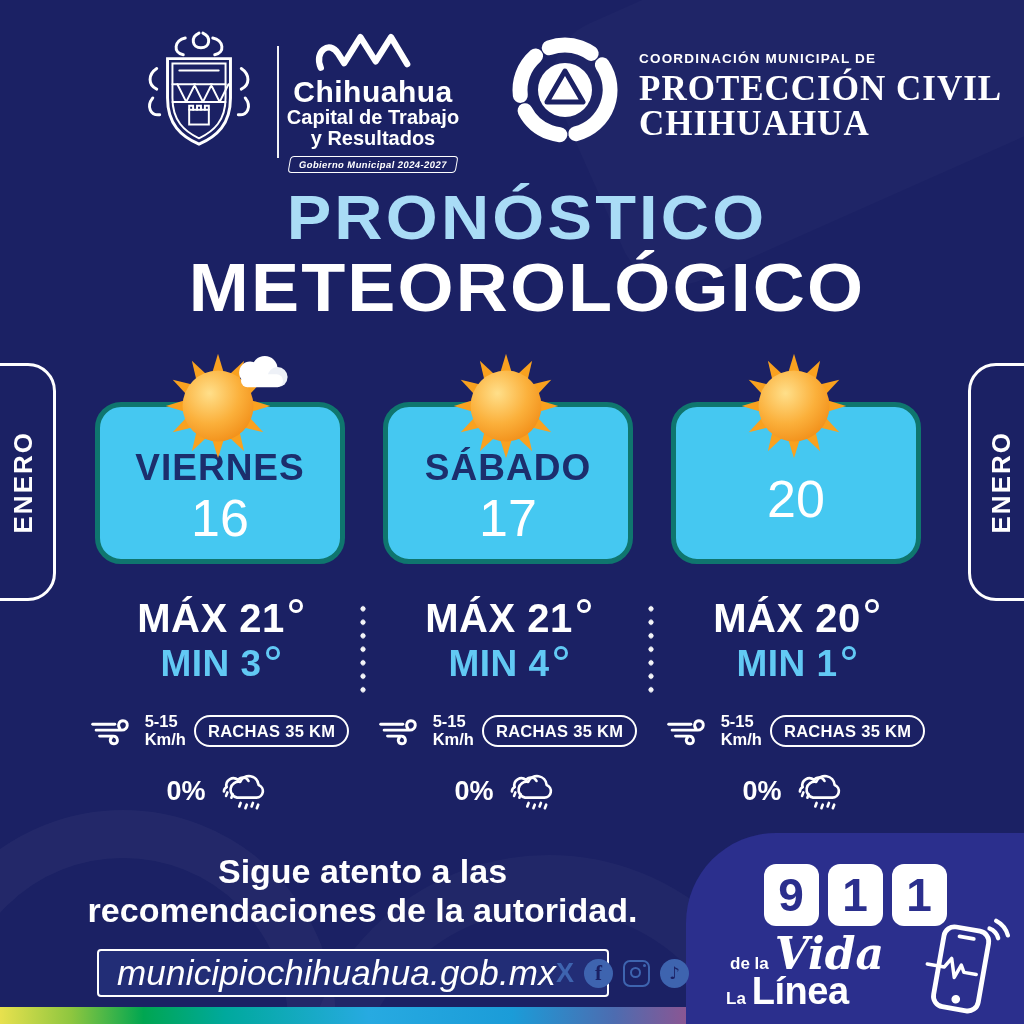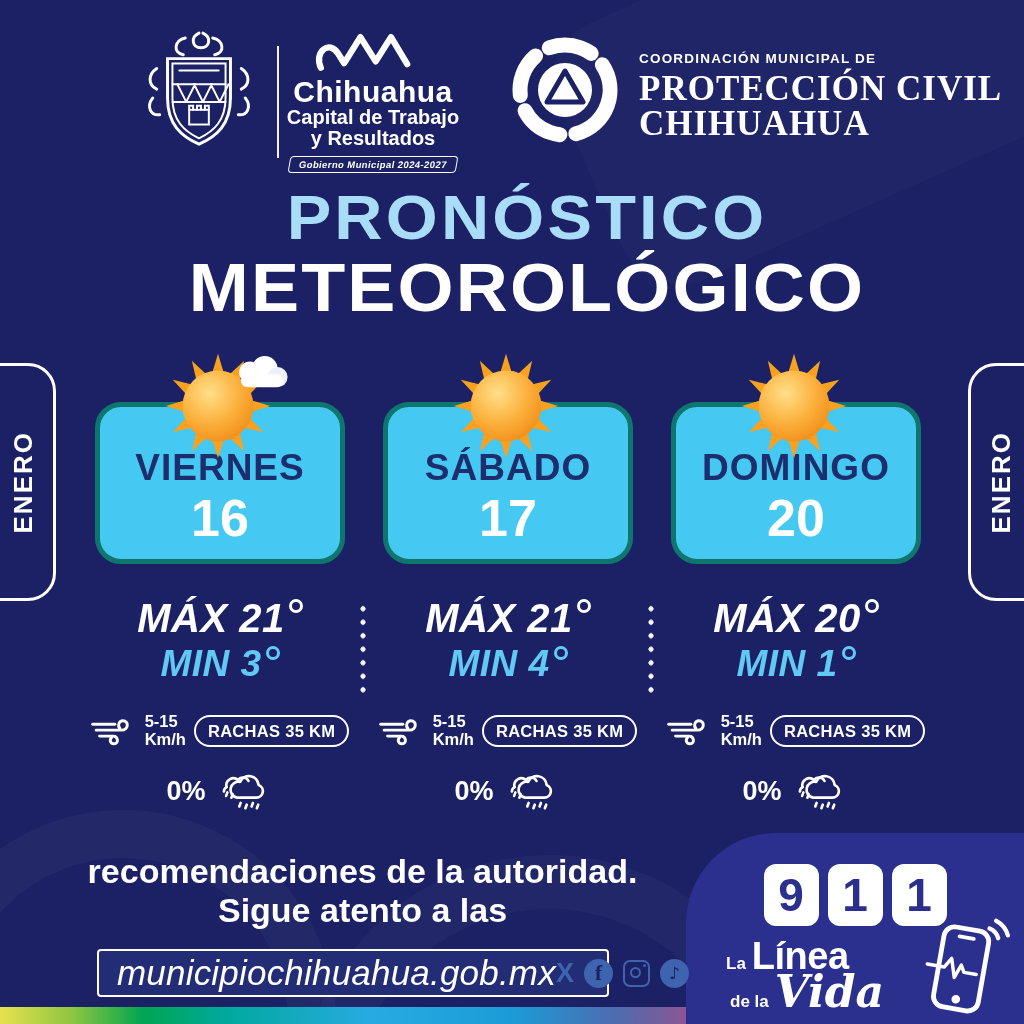--- a/index.html
+++ b/index.html
@@ -40,22 +40,22 @@
   .month-tab.right .month-text{margin-right:18px;}
 
   
   .day-col{position:absolute;top:350px;width:280px;display:flex;flex-direction:column;align-items:center;}
   .day-col.c0{left:80px;} .day-col.c1{left:368px;} .day-col.c2{left:656px;}
   .sun-wrap{position:relative;width:116px;height:112px;margin-bottom:-60px;z-index:3;}
   .sun-wrap svg.sun{width:112px;height:112px;}
   .sun-cloud{position:absolute;right:-16px;top:2px;width:64px;height:42px;}
   .day-card{box-sizing:border-box;width:250px;height:162px;background:#45c8f1;border:5px solid #0f766e;border-radius:26px;z-index:2;display:flex;flex-direction:column;align-items:center;justify-content:center;padding-top:26px;}
   .day-name{font-size:37px;font-weight:800;letter-spacing:1px;color:#1c2e6d;line-height:1;}
-  .day-date{font-size:52px;font-weight:700;color:#fff;line-height:1;margin-top:6px;}
-  .temps{margin-top:34px;text-align:center;line-height:1;font-style:italic;}
+  .day-date{font-size:52px;font-weight:400;color:#fff;line-height:1;margin-top:6px;}
+  .temps{margin-top:34px;text-align:center;line-height:1;}
   .temp-max{font-size:40px;font-weight:800;color:#fff;letter-spacing:.5px;}
   .temp-min{font-size:37px;font-weight:800;color:#62c9f4;margin-top:7px;letter-spacing:.5px;}
   .deg{display:inline-block;width:8px;height:8px;border:3.5px solid currentColor;border-radius:50%;margin:1px 0 0 4px;vertical-align:top;}
   .wind{margin-top:26px;display:flex;align-items:center;gap:8px;height:46px;}
   .wind svg{width:46px;height:34px;flex:0 0 auto;}
   .wind-speed{font-size:16.5px;font-weight:700;line-height:1.08;text-align:left;}
   .gust-pill{border:2.5px solid #fff;border-radius:18px;padding:5px 12px 4px;font-size:16.5px;font-weight:800;letter-spacing:.3px;white-space:nowrap;}
   .rain{margin-top:16px;display:flex;align-items:center;gap:10px;}
   .rain-pct{font-size:27px;font-weight:800;}
   .rain svg{width:58px;height:48px;margin-top:-6px;}
@@ -298,21 +298,20 @@
             <polygon points="32,108.5 47.7,93.8 36.9,87.6"></polygon>
           <polygon points="11.5,88 32.4,83.1 26.2,72.3"></polygon>
             <polygon points="4,60 24.5,66.25 24.5,53.75"></polygon>
           <polygon points="11.5,32 26.2,47.7 32.4,36.9"></polygon>
             <polygon points="32,11.5 36.9,32.4 47.7,26.2"></polygon>
         </g>
         <circle cx="60" cy="60" r="38" fill="url(#sunG)"></circle>
       </svg>
     </div>
     <div class="day-card">
-      <div class="day-name">DOMINGO</div>
       <div class="day-date">20</div>
     </div>
     <div class="temps">
       <div class="temp-max"><span>MÁX</span> <span>20</span><span class="deg"></span></div>
       <div class="temp-min"><span>MIN</span> <span>1</span><span class="deg"></span></div>
     </div>
     <div class="wind">
       <svg viewBox="0 0 54 36">
         <g stroke="#fff" stroke-width="3.4" fill="none" stroke-linecap="round">
           <path d="M2 10 h26"></path>
@@ -337,22 +336,22 @@
           <path d="M28 44 l-1.5 4 M35 46 l-1.5 4 M42 44 l-1.5 4 M48 46 l-1.5 4"></path>
         </g>
       </svg>
     </div>
   </div>
 
   <div class="dot-sep sep1"></div>
   <div class="dot-sep sep2"></div>
 
   <div class="advisory">
+    <div>Sigue atento a las</div>
     <div>recomendaciones de la autoridad.</div>
-    <div>Sigue atento a las</div>
   </div>
 
   <div class="site-bar">
     <span class="site-url">municipiochihuahua.gob.mx</span>
     <div class="socials">
       <span class="icon-x">X</span>
       <span class="icon-circle">
           <span class="icon-fb">f</span>
         </span>
       <span class="icon-ig"></span>
@@ -362,27 +361,27 @@
     </div>
   </div>
 
   <div class="panel-911">
     <div class="digits">
       <div class="digit">9</div>
       <div class="digit">1</div>
       <div class="digit">1</div>
     </div>
     <div class="lifeline">
+      <div class="ll-row ll-row2">
+          <span class="ll-sm">de la</span>
+          <span class="ll-script">Vida</span>
+        </div>
       <div class="ll-row">
           <span class="ll-sm">La</span>
           <span class="ll-big">Línea</span>
-        </div>
-      <div class="ll-row ll-row2">
-          <span class="ll-sm">de la</span>
-          <span class="ll-script">Vida</span>
         </div>
     </div>
     <svg class="phone" viewBox="0 0 95 108">
       <g transform="rotate(10 45 54)" stroke="#fff" fill="none" stroke-linecap="round" stroke-linejoin="round">
         <rect x="21" y="12" width="47" height="84" rx="11" stroke-width="5"></rect>
         <line x1="37" y1="21" x2="52" y2="21" stroke-width="4"></line>
         <circle cx="44.5" cy="86" r="4.5" fill="#fff" stroke="none"></circle>
         <polyline points="9,55 27,55 33,45 39,64 44,50 48,57 61,57" stroke-width="3.6"></polyline>
       </g>
       <path d="M74 12 a15 15 0 0 1 9 10" stroke="#fff" stroke-width="4.5" fill="none" stroke-linecap="round"></path>

